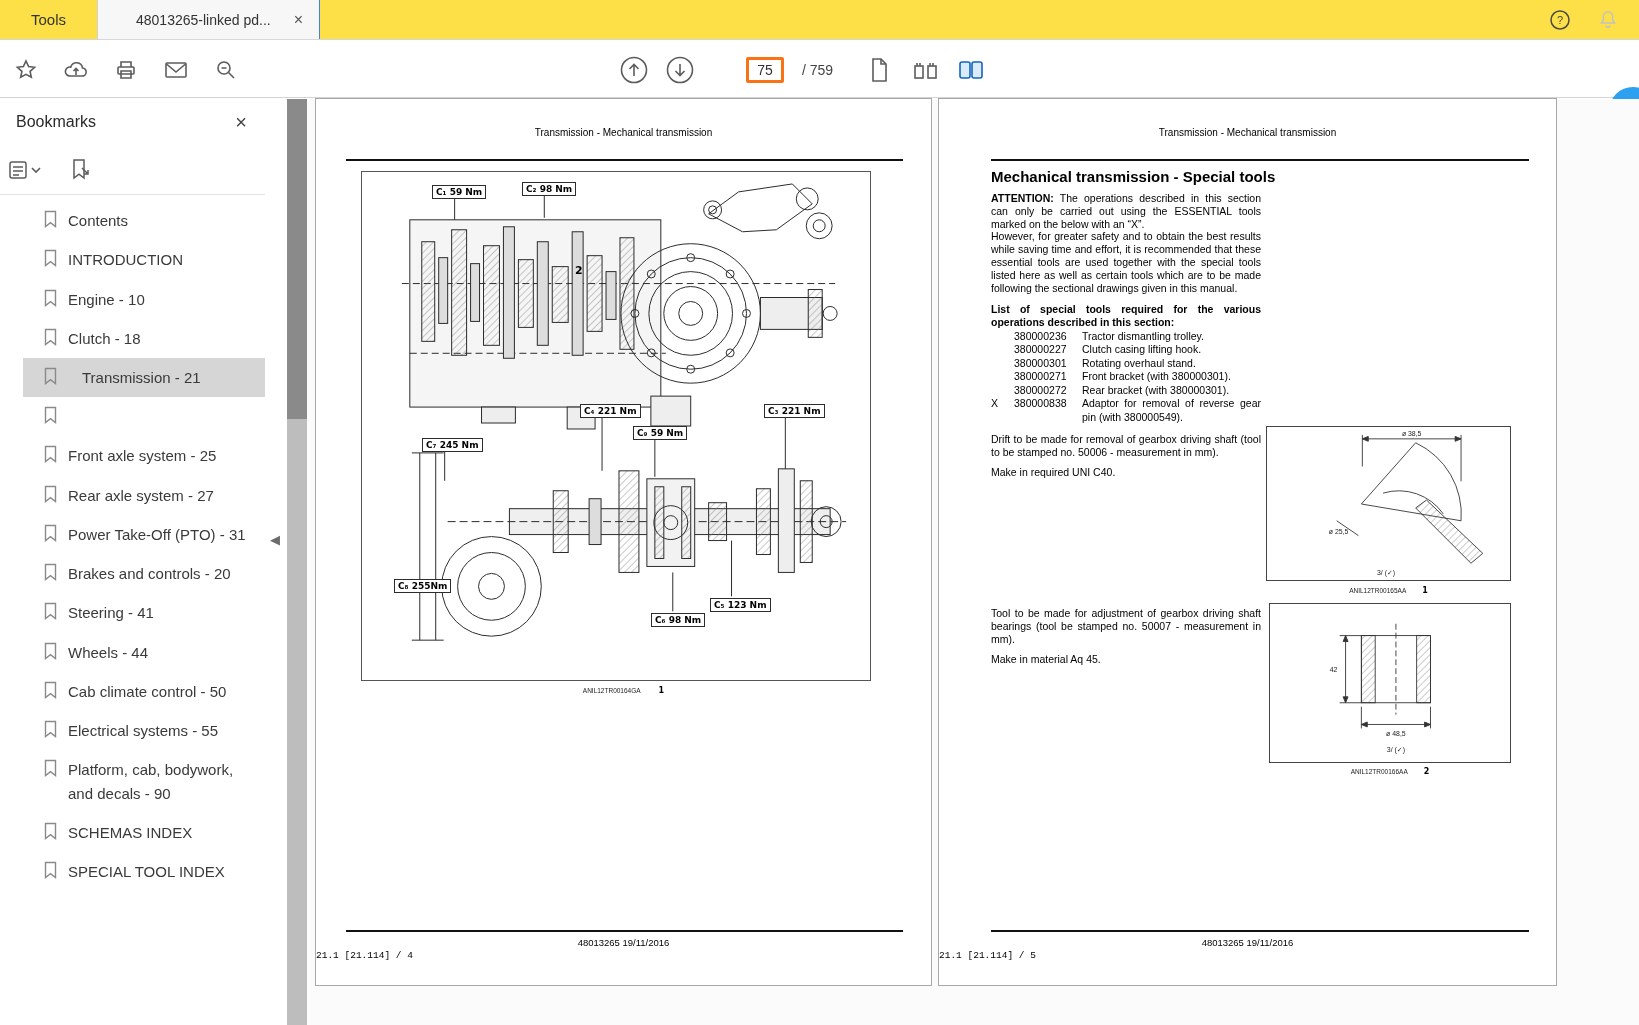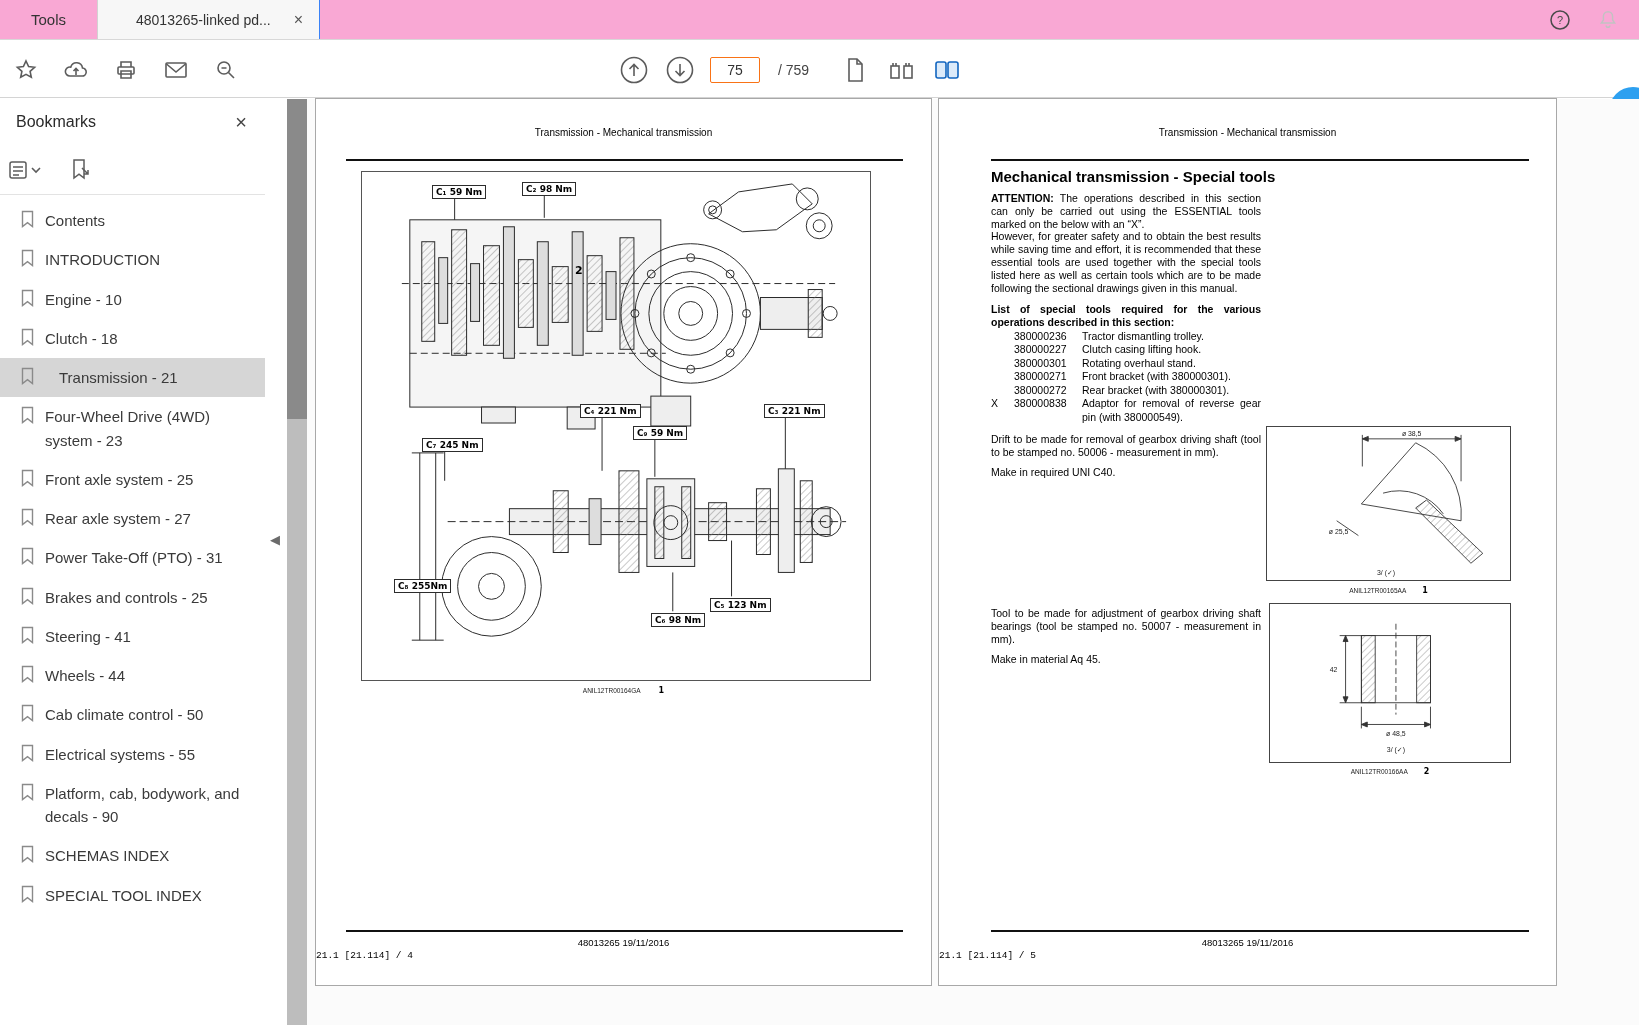--- a/index.html
+++ b/index.html
@@ -1,52 +1,52 @@
 <!DOCTYPE html>
 <html><head>
 <meta charset="utf-8">
 <style>
   html,body{margin:0;padding:0;width:1639px;height:1025px;overflow:hidden;background:#fff;
     font-family:"Liberation Sans",sans-serif;position:relative;}
   *{box-sizing:border-box;}
 
   
-  .tabbar{position:absolute;left:0;top:0;width:1639px;height:40px;background:#f9a8d4;
+  .tabbar{position:absolute;left:0;top:0;width:1639px;height:40px;background:#fde047;
     border-bottom:1px solid #d8d8d8;display:flex;align-items:stretch;}
   .tab{display:flex;align-items:center;padding:0 18px;font-size:15px;color:#333;cursor:pointer;}
   .tab-tools{width:98px;justify-content:center;border-right:1px solid #d2d2d2;}
   .tab-doc{width:222px;background:#f7f7f7;border-right:1px solid #3b82f6;justify-content:space-between;
     font-size:14px;padding:0 12px 0 38px;}
   .tab-close{font-size:16px;color:#555;padding:0 4px;cursor:pointer;}
   .tabbar-right{margin-left:auto;display:flex;align-items:center;gap:22px;padding-right:18px;}
   .tb-icon{width:26px;height:26px;display:flex;align-items:center;justify-content:center;cursor:pointer;}
 
   
   .toolbar{position:absolute;left:0;top:41px;width:1639px;height:57px;background:#fff;
     border-bottom:1px solid #d4d4d4;}
   .tb-group{position:absolute;top:0;height:57px;display:flex;align-items:center;}
   .tb-left{left:4px;gap:18px;padding-left:6px;}
   .tb-center{left:618px;gap:14px;}
   .icon-btn{width:32px;height:32px;display:flex;align-items:center;justify-content:center;cursor:pointer;border-radius:3px;}
   .icon-btn svg{stroke:#5c5c5c;fill:none;stroke-width:1.6;}
-  .page-input{width:50px;height:26px;border:1px solid #f97316;border-radius:2px;text-align:center;
-    font-size:14px;color:#333;font-family:"Liberation Sans",sans-serif;}
+  .page-input{width:38px;height:26px;border:3px solid #f97316;border-radius:2px;text-align:center;
+    font-size:14px;color:#333;font-family:"Liberation Sans",sans-serif;margin-left:36px;}
   .page-total{font-size:14px;color:#444;margin-left:4px;}
   .avatar-circle{position:absolute;right:-18px;top:46px;width:48px;height:48px;border-radius:50%;
     background:#2da0f0;cursor:pointer;}
 
   
   .sidebar{position:absolute;left:0;top:99px;width:265px;bottom:0;background:#fff;}
   .sb-header{position:relative;height:46px;display:flex;align-items:center;padding:0 10px 0 16px;}
   .sb-title{font-size:16px;color:#2b2b2b;}
   .sb-close{margin-left:auto;font-size:20px;color:#444;cursor:pointer;padding:2px 8px;}
   .sb-tools{height:50px;display:flex;align-items:center;gap:26px;padding-left:8px;border-bottom:1px solid #e3e3e3;}
   .sb-tool{display:flex;align-items:center;cursor:pointer;}
   .bm-list{padding-top:6px;}
-  .bm-item{display:flex;align-items:flex-start;gap:10px;padding:8px 8px 8px 20px;min-height:37px;cursor:pointer;}
+  .bm-item{display:flex;align-items:flex-start;gap:10px;padding:8px 8px 8px 20px;min-height:37px;cursor:pointer;margin-left:23px;}
   .bm-item.active{background:#d6d6d6;gap:24px;}
   .bm-ic{flex:0 0 15px;padding-top:1px;}
   .bm-label{font-size:15px;color:#3a3a3a;line-height:1.55;max-width:210px;}
 
   
   .vscroll{position:absolute;left:287px;top:99px;width:20px;bottom:0;background:#bdbdbd;}
   .vthumb{position:absolute;left:0;top:0;width:20px;height:320px;background:#8a8a8a;cursor:pointer;}
   .collapse-handle{position:absolute;left:264px;top:524px;width:22px;height:30px;display:flex;
     align-items:center;justify-content:center;color:#6b6b6b;font-size:13px;cursor:pointer;}
   .content{position:absolute;left:307px;top:99px;right:0;bottom:0;background:#fbfbfb;}
@@ -230,21 +230,20 @@
       <div class="bm-item active">
         <span class="bm-ic"><svg width="15" height="18" viewBox="0 0 15 18">
             <path d="M2.5 1.5h10v15l-5-3.9-5 3.9z" fill="none" stroke="#8a8a8a" stroke-width="1.4"></path>
           </svg></span>
         <span class="bm-label">Transmission - 21</span>
       </div>
       <div class="bm-item">
         <span class="bm-ic"><svg width="15" height="18" viewBox="0 0 15 18">
             <path d="M2.5 1.5h10v15l-5-3.9-5 3.9z" fill="none" stroke="#8a8a8a" stroke-width="1.4"></path>
           </svg></span>
-        <span class="bm-label">Four-Wheel Drive (4WD) system - 23</span>
       </div>
       <div class="bm-item">
         <span class="bm-ic"><svg width="15" height="18" viewBox="0 0 15 18">
             <path d="M2.5 1.5h10v15l-5-3.9-5 3.9z" fill="none" stroke="#8a8a8a" stroke-width="1.4"></path>
           </svg></span>
         <span class="bm-label">Front axle system - 25</span>
       </div>
       <div class="bm-item">
         <span class="bm-ic"><svg width="15" height="18" viewBox="0 0 15 18">
             <path d="M2.5 1.5h10v15l-5-3.9-5 3.9z" fill="none" stroke="#8a8a8a" stroke-width="1.4"></path>
@@ -254,21 +253,21 @@
       <div class="bm-item">
         <span class="bm-ic"><svg width="15" height="18" viewBox="0 0 15 18">
             <path d="M2.5 1.5h10v15l-5-3.9-5 3.9z" fill="none" stroke="#8a8a8a" stroke-width="1.4"></path>
           </svg></span>
         <span class="bm-label">Power Take-Off (PTO) - 31</span>
       </div>
       <div class="bm-item">
         <span class="bm-ic"><svg width="15" height="18" viewBox="0 0 15 18">
             <path d="M2.5 1.5h10v15l-5-3.9-5 3.9z" fill="none" stroke="#8a8a8a" stroke-width="1.4"></path>
           </svg></span>
-        <span class="bm-label">Brakes and controls - 25</span>
+        <span class="bm-label">Brakes and controls - 20</span>
       </div>
       <div class="bm-item">
         <span class="bm-ic"><svg width="15" height="18" viewBox="0 0 15 18">
             <path d="M2.5 1.5h10v15l-5-3.9-5 3.9z" fill="none" stroke="#8a8a8a" stroke-width="1.4"></path>
           </svg></span>
         <span class="bm-label">Steering - 41</span>
       </div>
       <div class="bm-item">
         <span class="bm-ic"><svg width="15" height="18" viewBox="0 0 15 18">
             <path d="M2.5 1.5h10v15l-5-3.9-5 3.9z" fill="none" stroke="#8a8a8a" stroke-width="1.4"></path>

